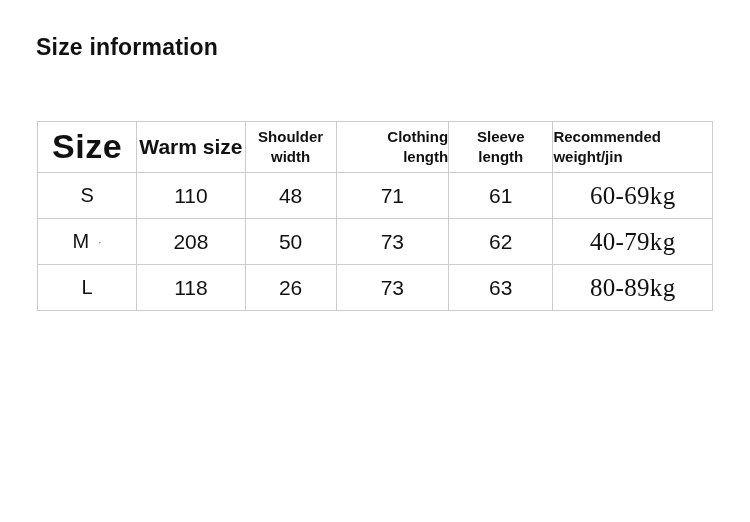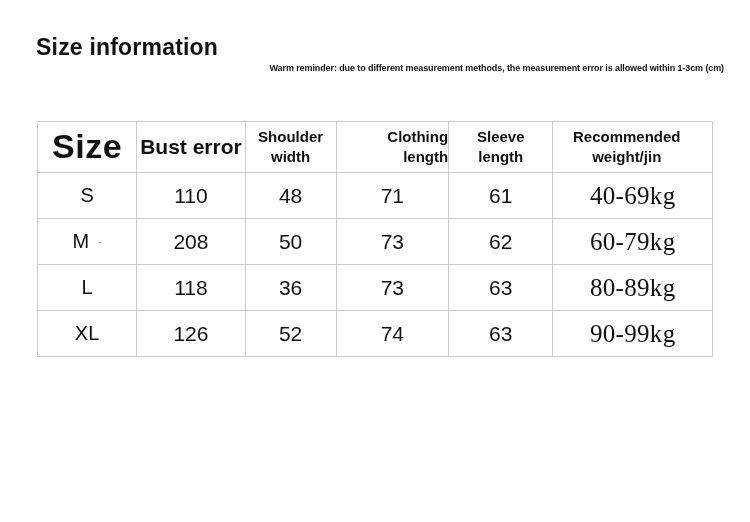--- a/index.html
+++ b/index.html
@@ -37,82 +37,73 @@
   .size-table thead tr{height:51px;}
   .size-table tbody tr{height:46px;}
   .size-table th{
     font-weight:700;white-space:pre-line;font-size:15px;line-height:1.35;
   }
   .size-table th:nth-child(1){width:97px;font-size:34px;letter-spacing:0.5px;}
   .size-table th:nth-child(2){width:106px;font-size:21px;}
   .size-table th:nth-child(3){width:89px;}
   .size-table th:nth-child(4){width:110px;text-align:right;}
   .size-table th:nth-child(5){width:102px;}
-  .size-table th:nth-child(6){width:156px;text-align:center;padding-right:12px;}
+  .size-table th:nth-child(6){width:156px;text-align:left;padding-right:12px;}
   .size-table td{font-size:21px;font-weight:400;}
   .size-table td:nth-child(1){font-size:20px;}
   .size-table td:nth-child(6){
     font-family:"Liberation Serif","DejaVu Serif",serif;
     font-size:25px;letter-spacing:0.3px;
   }
   .stray-dot{
     display:inline-block;font-size:11px;color:#666;
     margin-left:9px;vertical-align:2px;
   }
 </style>
 </head>
 <body>
 
 <div class="page-header">
   <h1 class="page-title">Size information</h1>
-  <div class="reminder">Warm reminder: due to different measurement methods, the measurement error is allowed within 1-3cm (cm)</div>
 </div>
 
 <table class="size-table">
   <thead>
     <tr>
         <th>Size</th>
-        <th>Bust error</th>
+        <th>Warm size</th>
         <th>Shoulder
 width</th>
         <th>Clothing
 length</th>
         <th>Sleeve
 length</th>
         <th>Recommended
 weight/jin</th>
       </tr>
   </thead>
   <tbody>
       <tr>
         <td>S</td>
         <td>110</td>
         <td>48</td>
         <td>71</td>
         <td>61</td>
-        <td>40-69kg</td>
+        <td>60-69kg</td>
       </tr>
       <tr>
         <td>M<span class="stray-dot">·</span></td>
         <td>208</td>
         <td>50</td>
         <td>73</td>
         <td>62</td>
-        <td>60-79kg</td>
+        <td>40-79kg</td>
       </tr>
       <tr>
         <td>L</td>
         <td>118</td>
-        <td>36</td>
+        <td>26</td>
         <td>73</td>
         <td>63</td>
         <td>80-89kg</td>
-      </tr>
-      <tr>
-        <td>XL</td>
-        <td>126</td>
-        <td>52</td>
-        <td>74</td>
-        <td>63</td>
-        <td>90-99kg</td>
       </tr>
     </tbody>
 </table>
 
 </body></html>

